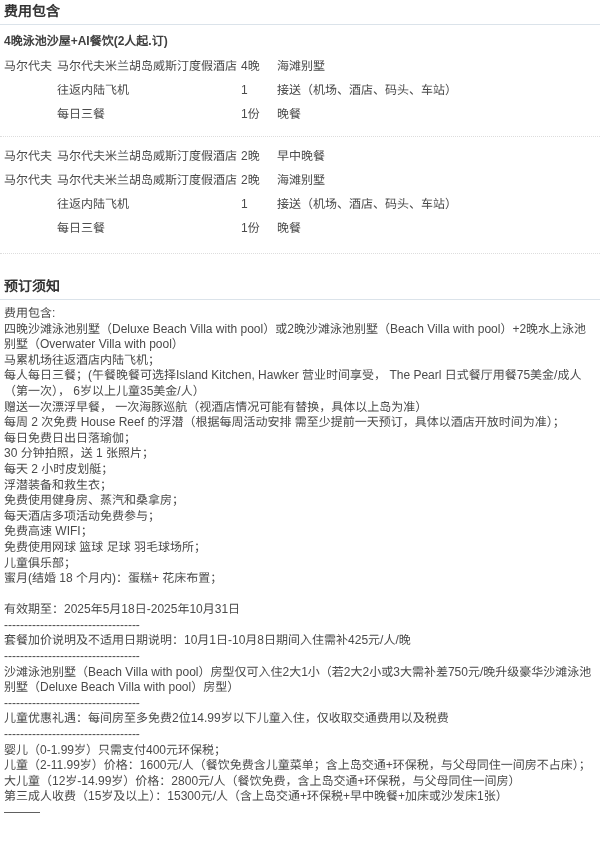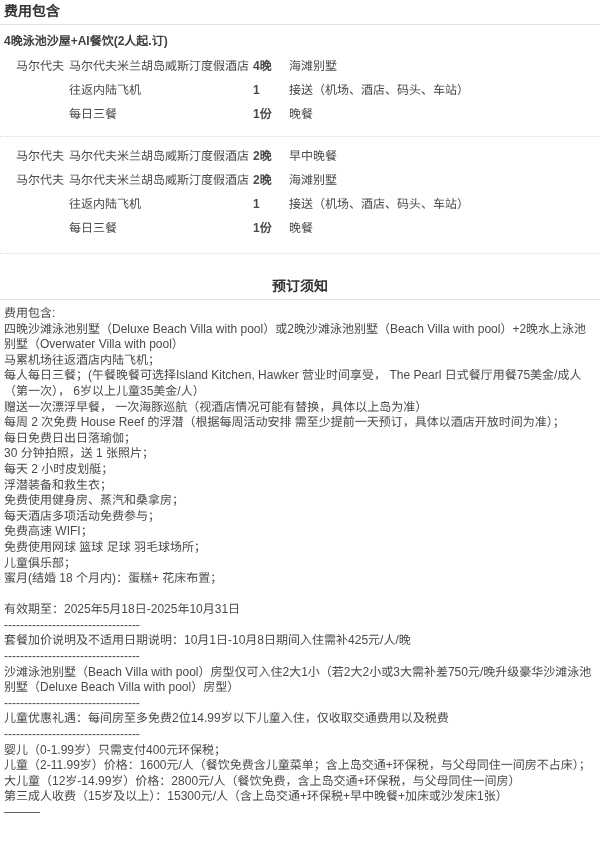--- a/index.html
+++ b/index.html
@@ -7,37 +7,37 @@
   body {
     width: 600px; height: 866px; overflow: hidden;
     font-family: "Liberation Sans", "DejaVu Sans", sans-serif;
     color: #4a4a4a;
   }
   .page { width: 600px; height: 866px; background: #fff; }
   .sec-title {
     font-size: 14px; font-weight: bold; color: #333;
     line-height: 18px; padding: 2px 4px 0 4px;
   }
-  .sec-title.notes-title { margin-top: 21px; text-align: center; }
+  .sec-title.notes-title { margin-top: 21px; }
   .hr { border-top: 1px solid #dbe3ea; margin-top: 4px; }
   .pkg-title {
     font-size: 12px; font-weight: bold; color: #404040;
     line-height: 15px; margin: 9px 0 0 4px;
   }
   .pkg-title.second { margin-top: 16px; }
   .itable { margin-top: 5px; }
   .itable.second { margin-top: 7px; }
   .trow {
     display: flex; height: 24px; line-height: 24px;
-    font-size: 12px; padding-left: 16px; color: #4a4a4a;
+    font-size: 12px; padding-left: 4px; color: #4a4a4a;
     white-space: nowrap;
   }
   .c1 { width: 53px; flex: none; }
   .c2 { width: 184px; flex: none; font-family: Liberation Serif, serif; }
-  .c3 { width: 36px; flex: none; font-weight: bold; }
+  .c3 { width: 36px; flex: none; }
   .c4 { flex: 1; min-width: 0; }
   .dotted { border-top: 1px dotted #ddd; }
   .dotted.d1 { margin-top: 10px; }
   .dotted.d2 { margin-top: 13px; }
   .notes {
     font-size: 12px; line-height: 15.6px; color: #4a4a4a;
     white-space: pre-line; padding: 0 5px 0 4px; margin-top: 6px;
     word-break: break-word;
   }
 </style>

